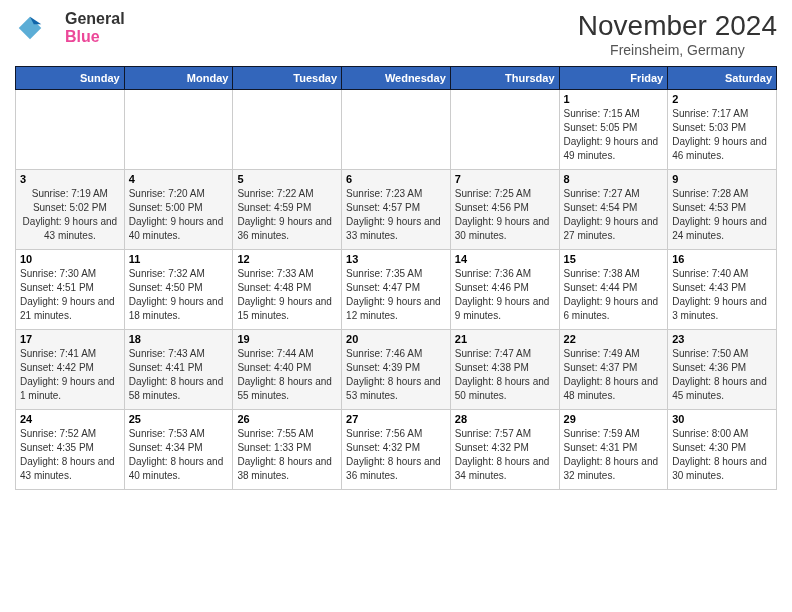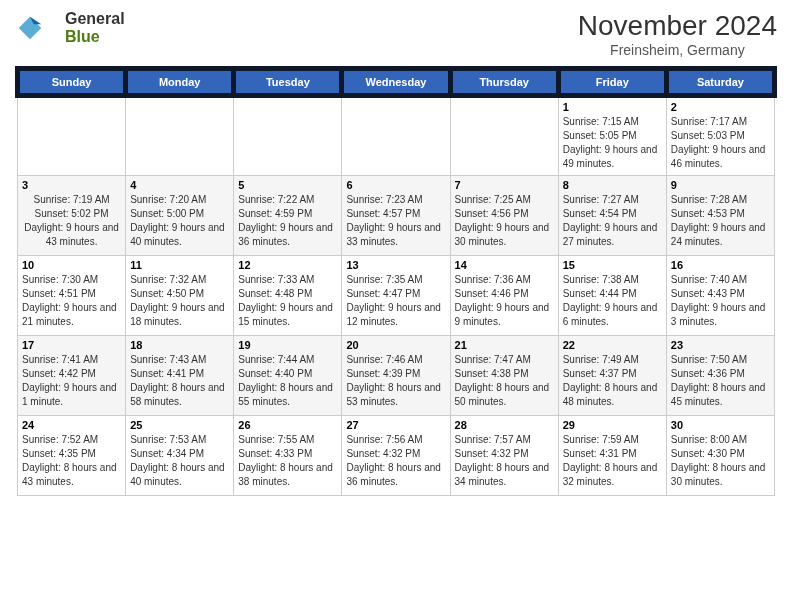--- a/index.html
+++ b/index.html
@@ -24,21 +24,21 @@
     .logo {
       display: flex;
       align-items: center;
       gap: 20px;
     }
     .logo-text {
       font-size: 16px;
       line-height: 1.1;
     }
     .logo-text .general { color: #333; font-weight: bold; }
-    .logo-text .blue { color: #4d7c0f; font-weight: bold; }
+    .logo-text .blue { color: #ec4899; font-weight: bold; }
     .logo-icon {
       width: 30px;
       height: 30px;
     }
     .title-block {
       text-align: center;
     }
     .month-title {
       font-size: 28px;
       color: #333;
@@ -50,23 +50,23 @@
     }
     .calendar {
       width: 100%;
       border-collapse: collapse;
       font-size: 10px;
     }
     .calendar th {
       background: #3366bb;
       color: #fff;
       padding: 5px 4px;
-      text-align: center;
+      text-align: right;
       font-size: 11px;
-      border: 5px solid #0f172a;
+      border: 1px solid #0f172a;
     }
     .calendar td {
       border: 1px solid #ccc;
       padding: 3px 4px;
       vertical-align: top;
       height: 80px;
       width: calc(100% / 7);
       background: #fff;
     }
     .calendar tr:nth-child(even) td {
@@ -280,21 +280,21 @@
           </td>
           <td>
             <div class="day-num">25</div>
             <div class="day-info" style="white-space: pre-line;">Sunrise: 7:53 AM
 Sunset: 4:34 PM
 Daylight: 8 hours and 40 minutes.</div>
           </td>
           <td>
             <div class="day-num">26</div>
             <div class="day-info" style="white-space: pre-line;">Sunrise: 7:55 AM
-Sunset: 4:33 PM
+Sunset: 1:33 PM
 Daylight: 8 hours and 38 minutes.</div>
           </td>
           <td>
             <div class="day-num">27</div>
             <div class="day-info" style="white-space: pre-line;">Sunrise: 7:56 AM
 Sunset: 4:32 PM
 Daylight: 8 hours and 36 minutes.</div>
           </td>
           <td>
             <div class="day-num">28</div>

